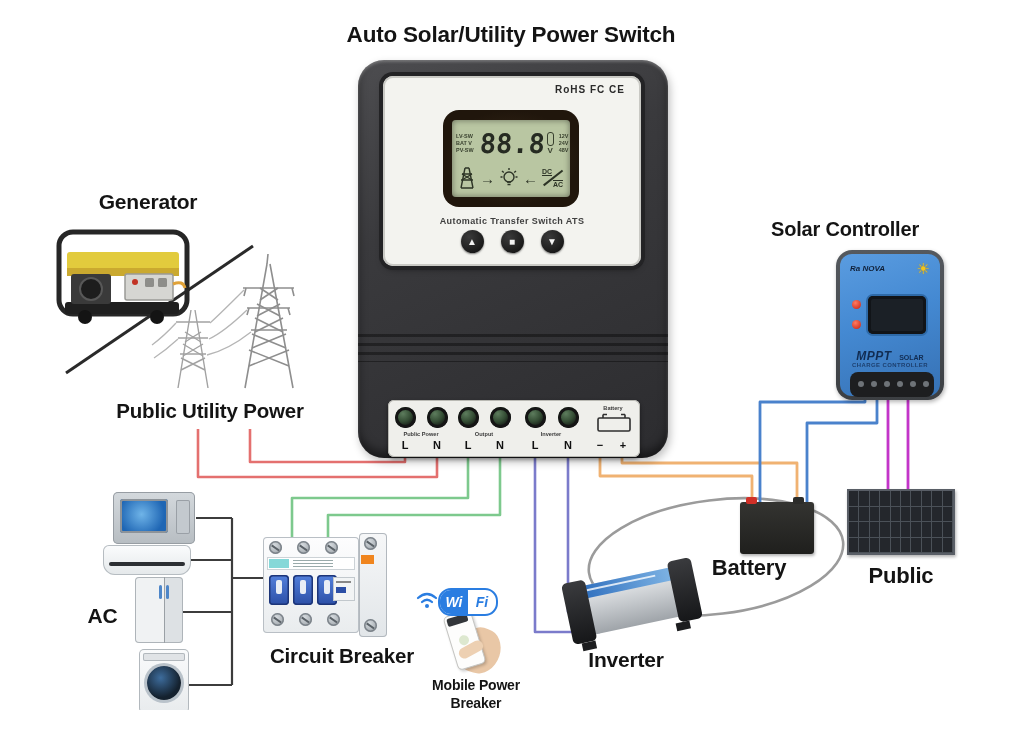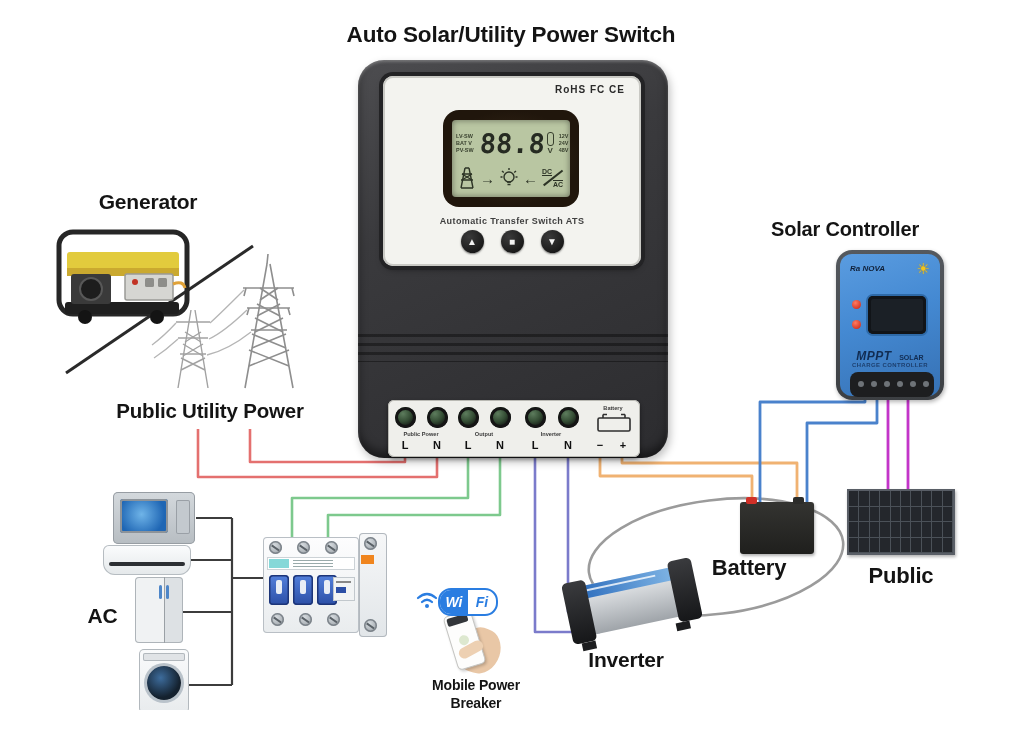--- a/index.html
+++ b/index.html
@@ -346,20 +346,21 @@
     <div class="toggle" style="left:54px;"></div>
     <div class="win">
         <i></i>
         <b></b>
       </div>
     <div class="screw" style="left:8px;top:80px;"></div>
     <div class="screw" style="left:36px;top:80px;"></div>
     <div class="screw" style="left:64px;top:80px;"></div>
     <div class="screw" style="left:101px;top:86px;"></div>
   </div>
+  <div class="lbl" style="left:242px;top:644px;width:200px;font-size:20.5px;">Circuit Breaker</div>
 
   <svg class="abs" id="wifi-icon" width="24" height="20" viewBox="0 0 24 20">
     <g stroke="#2a7de1" stroke-width="2.2" fill="none" stroke-linecap="round">
       <path d="M3,8 Q12,0 21,8"></path>
       <path d="M7,12 Q12,7.5 17,12"></path>
     </g>
     <circle cx="12" cy="16" r="2" fill="#2a7de1"></circle>
   </svg>
   <div class="abs" id="wifi-badge">
     <span class="wi">Wi</span>

